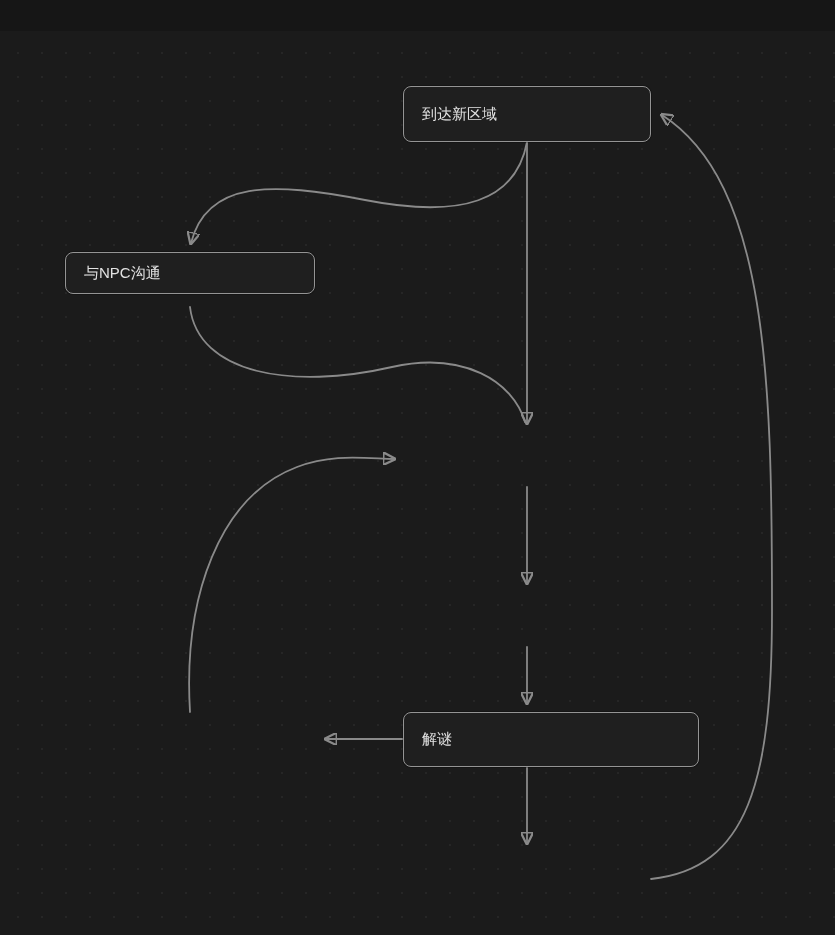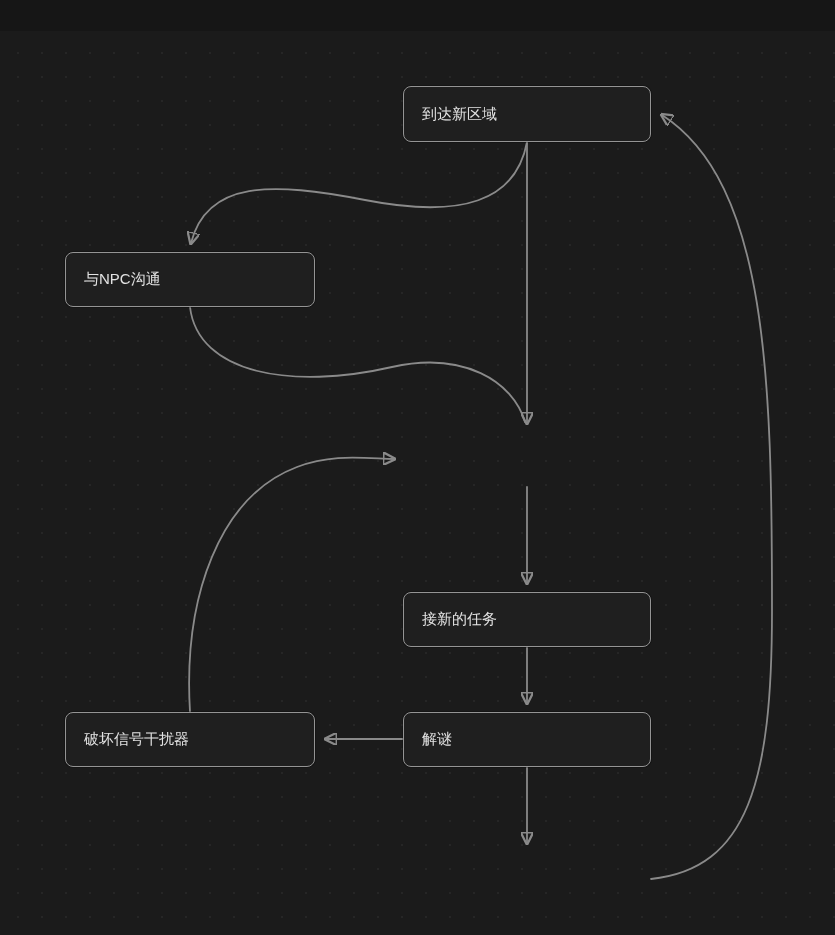--- a/index.html
+++ b/index.html
@@ -41,24 +41,24 @@
     border-radius: 8px;
     color: #e2e2e2;
     font-size: 15px;
     display: flex;
     align-items: center;
     padding: 0 18px;
     cursor: default;
     box-shadow: 0 0 0 1px rgba(0,0,0,0.25);
   }
   .node-arrive   { left: 403px; top:  55px; width: 248px; height: 56px; }
-  .node-npc      { left:  65px; top: 221px; width: 250px; height: 55px; }
+  .node-npc      { left:  65px; top: 221px; width: 250px; height: 42px; }
   .node-use      { left: 403px; top: 401px; width: 248px; height: 55px; }
   .node-task     { left: 403px; top: 561px; width: 248px; height: 55px; }
-  .node-puzzle   { left: 403px; top: 681px; width: 248px; height: 55px; }
+  .node-puzzle   { left: 403px; top: 681px; width: 296px; height: 55px; }
   .node-jammer   { left:  65px; top: 681px; width: 250px; height: 55px; }
   .node-complete { left: 403px; top: 821px; width: 248px; height: 55px; }
 </style>
 </head>
 <body>
 
 <div class="canvas">
 
   <svg class="edges" width="835" height="935" viewBox="0 0 835 935" xmlns="http://www.w3.org/2000/svg">
     <defs>
@@ -88,26 +88,20 @@
 
   <div class="node node-arrive">
     <span>到达新区域</span>
   </div>
 
   <div class="node node-npc">
     <span>与NPC沟通</span>
   </div>
 
 
-  <div class="node node-task">
-    <span>接新的任务</span>
-  </div>
 
   <div class="node node-puzzle">
     <span>解谜</span>
   </div>
 
-  <div class="node node-jammer">
-    <span>破坏信号干扰器</span>
-  </div>
 
 
 </div>
 
 </body></html>

